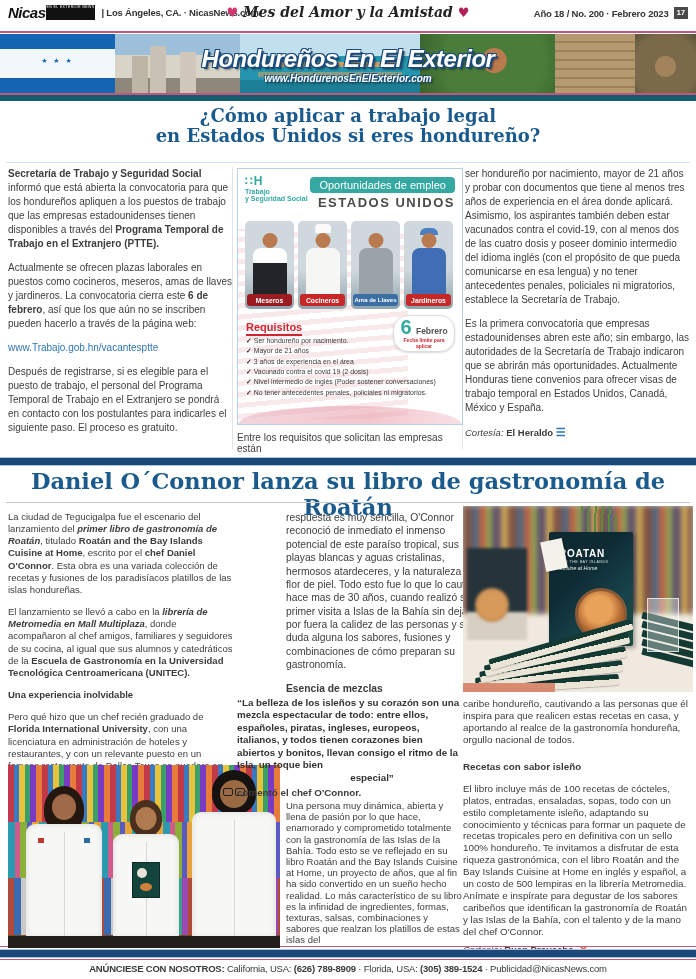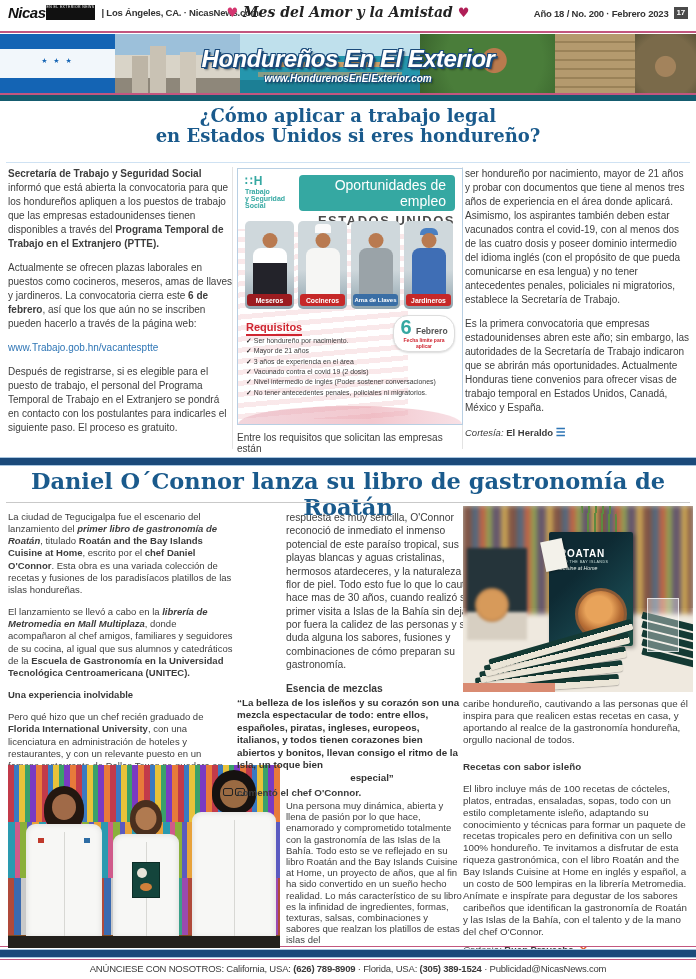--- a/index.html
+++ b/index.html
@@ -65,21 +65,21 @@
      border:1px solid #b8cfe3;box-sizing:border-box;overflow:hidden;}
   .flyer:before{content:"";position:absolute;left:-30px;top:60px;width:200px;height:190px;
      background:repeating-linear-gradient(175deg,rgba(226,130,140,.18) 0 5px,rgba(255,255,255,0) 5px 11px);}
   .flyer:after{content:"";position:absolute;left:0;right:0;bottom:-8px;height:26px;
      background:linear-gradient(90deg,#e8b4c0,#e89aa6 60%,#f2c9d2);border-radius:100% 100% 0 0/140% 140% 0 0;opacity:.55;}
   .f-head{position:absolute;top:6px;left:7px;right:7px;display:flex;justify-content:space-between;z-index:2;}
   .f-logo{line-height:1.05;color:var(--flyerteal);}
   .f-logo .glyph{font-weight:bold;font-size:12px;letter-spacing:1px;}
   .f-logo .l1,.f-logo .l2{font-size:7px;font-weight:bold;}
   .f-right{text-align:right;}
-  .f-pill{display:inline-block;background:var(--flyerteal);color:#fff;font-size:14px;padding:2px 9px;border-radius:4px;}
+  .f-pill{display:inline-block;background:var(--flyerteal);color:#fff;font-size:11px;padding:2px 9px;border-radius:4px;}
   .f-country{font-size:13px;font-weight:bold;color:#4a4a4a;letter-spacing:1.5px;margin-top:2px;}
   .f-photos{position:absolute;top:52px;left:7px;display:flex;gap:4px;z-index:2;}
   .jobcard{position:relative;width:49px;height:88px;border-radius:5px;overflow:hidden;
      background:linear-gradient(180deg,#cfd8dc 0 55%,#90a4ae 100%);}
   .jhead{position:absolute;top:12px;left:50%;transform:translateX(-50%);width:15px;height:15px;border-radius:50%;background:#b97a50;}
   .jhat{position:absolute;top:3px;left:50%;transform:translateX(-50%);width:16px;height:9px;border-radius:4px 4px 0 0;background:#fafafa;}
   .jcap{position:absolute;top:7px;left:50%;transform:translateX(-50%);width:18px;height:7px;border-radius:6px 6px 0 0;background:#4a7fc1;}
   .jtorso{position:absolute;top:27px;left:50%;transform:translateX(-50%);width:34px;height:50px;border-radius:8px 8px 0 0;}
   .t-waiter{background:linear-gradient(180deg,#fff 0 30%,#23232a 30% 100%);}
   .t-chef{background:#f6f6f4;}
@@ -375,15 +375,15 @@
     <div class="credit" style="margin-top:4px">
       <span class="pref">Cortesía:</span>
       <span class="name">Buen Provecho.</span>
       <span class="xicon">✕</span>
     </div>
   </div>
 
   <div class="foot-pink1"></div>
   <div class="navybar foot-navy"></div>
   <div class="foot-pink2"></div>
-  <div class="footer-line"><span style="font-weight: normal;">ANÚNCIESE CON NOSOTROS:</span><span> California, USA: </span><span style="font-weight: bold;">(626) 789-8909</span><span> · Florida, USA: </span><span style="font-weight: bold;">(305) 389-1524</span><span> · Publicidad@NicasNews.com</span></div>
+  <div class="footer-line"><span style="font-weight: bold;">ANÚNCIESE CON NOSOTROS:</span><span> California, USA: </span><span style="font-weight: bold;">(626) 789-8909</span><span> · Florida, USA: </span><span style="font-weight: bold;">(305) 389-1524</span><span> · Publicidad@NicasNews.com</span></div>
 
 </div>
 
 </body></html>

